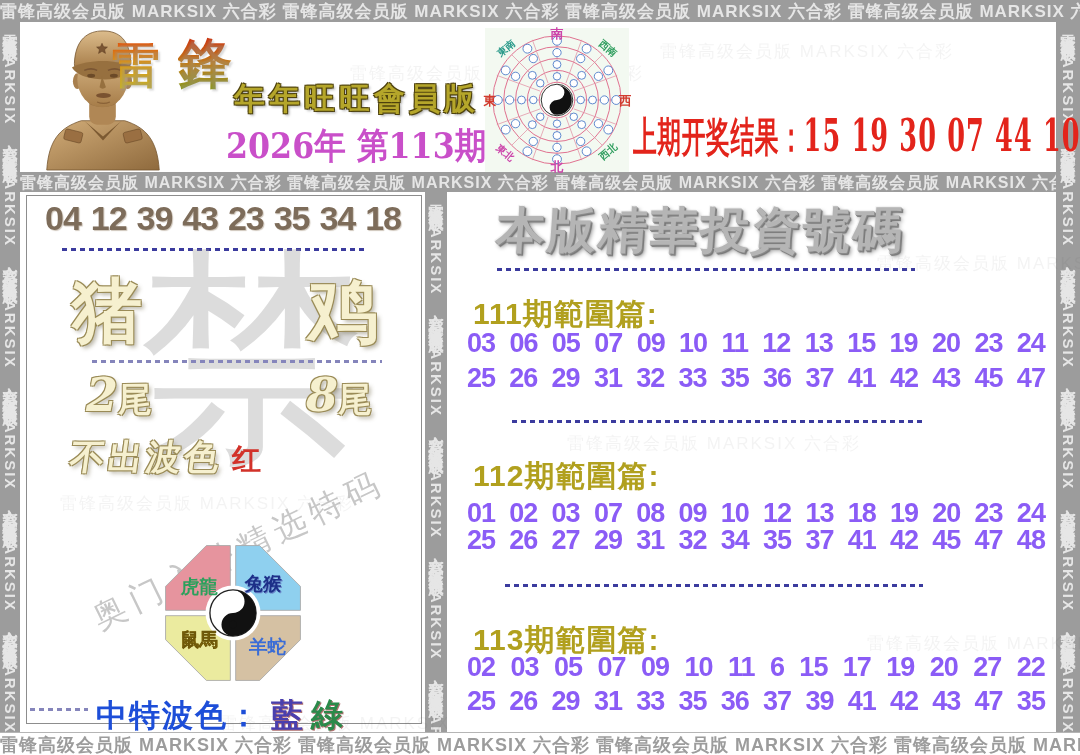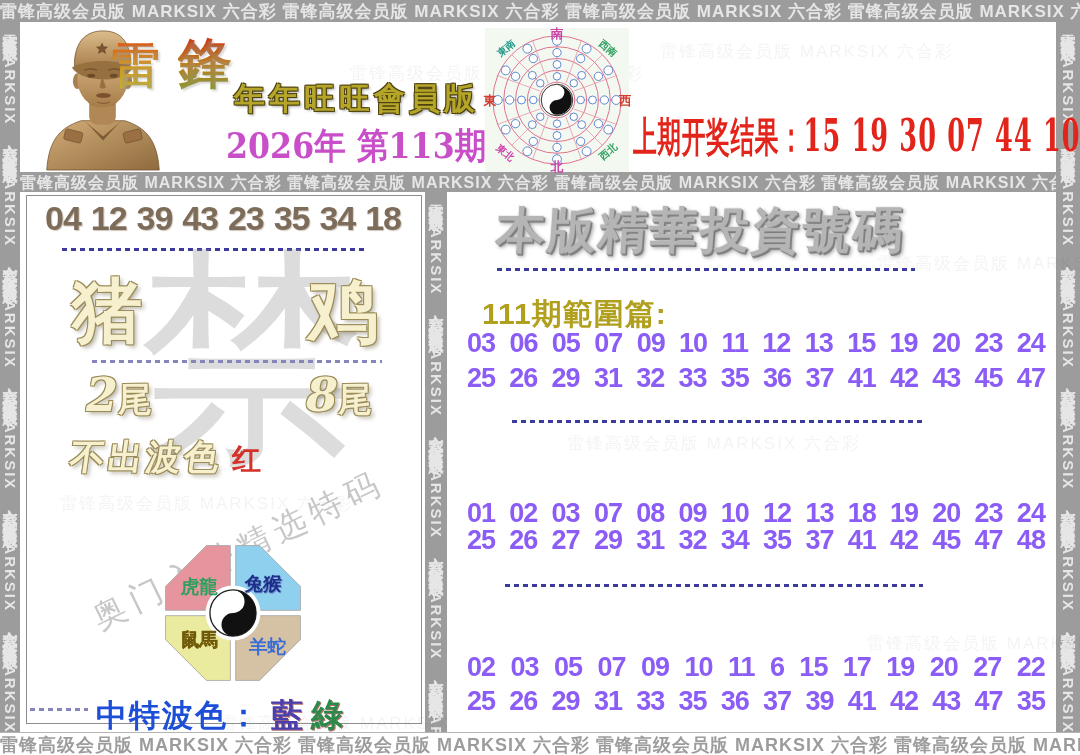--- a/index.html
+++ b/index.html
@@ -68,21 +68,21 @@
   .midwave .blue{font-size:32px;color:#4a3fae;margin-left:10px;text-shadow:1px 1px 0 #b07070;}
   .midwave .green{font-size:32px;color:#2a8a4a;margin-left:8px;text-shadow:1px 1px 0 #b07070;}
   .lp-minidash{left:10px;top:516px;width:58px;}
   
   .right-panel{position:absolute;left:447px;top:192px;width:609px;height:540px;background:#fff;}
   .rp-title{position:absolute;left:38px;top:6px;width:430px;text-align:center;
         font-family:"DejaVu Serif",serif;font-weight:bold;font-size:49px;letter-spacing:2px;
         color:#b5b5b5;transform:skewX(-4deg);white-space:nowrap;
         text-shadow:1px 1px 0 #8a8a8a,2px 2px 1px #767676,3px 3px 4px #9c9c9c,-1px -1px 1px #f2f2f2;}
   .sec-label{position:absolute;left:26px;font-size:30px;font-weight:bold;color:#b1a01e;
-        letter-spacing:1px;white-space:nowrap;margin-left:9px;}
+        letter-spacing:1px;white-space:nowrap;}
   .sec-nums{position:absolute;left:20px;width:578px;font-size:27px;letter-spacing:-1px;
         color:#8b5cf6;}
   
   .ghost{position:absolute;color:#444;opacity:.06;font-size:17px;white-space:nowrap;
         pointer-events:none;letter-spacing:2px;}
 </style>
 </head>
 <body>
 
 <div class="page">
@@ -311,20 +311,21 @@
         <span>36</span>
         <span>37</span>
         <span>41</span>
         <span>42</span>
         <span>43</span>
         <span>45</span>
         <span>47</span>
       </div>
     <div class="dash" style="left:65px;top:228px;width:410px;"></div>
 
+    <div class="sec-label" style="top:264px;">112期範圍篇:</div>
     <div class="numrow sec-nums" style="top:306px;">
         <span>01</span>
         <span>02</span>
         <span>03</span>
         <span>07</span>
         <span>08</span>
         <span>09</span>
         <span>10</span>
         <span>12</span>
         <span>13</span>
@@ -345,20 +346,21 @@
         <span>35</span>
         <span>37</span>
         <span>41</span>
         <span>42</span>
         <span>45</span>
         <span>47</span>
         <span>48</span>
       </div>
     <div class="dash" style="left:58px;top:392px;width:418px;"></div>
 
+    <div class="sec-label" style="top:428px;">113期範圍篇:</div>
     <div class="numrow sec-nums" style="top:460px;">
         <span>02</span>
         <span>03</span>
         <span>05</span>
         <span>07</span>
         <span>09</span>
         <span>10</span>
         <span>11</span>
         <span>6</span>
         <span>15</span>

